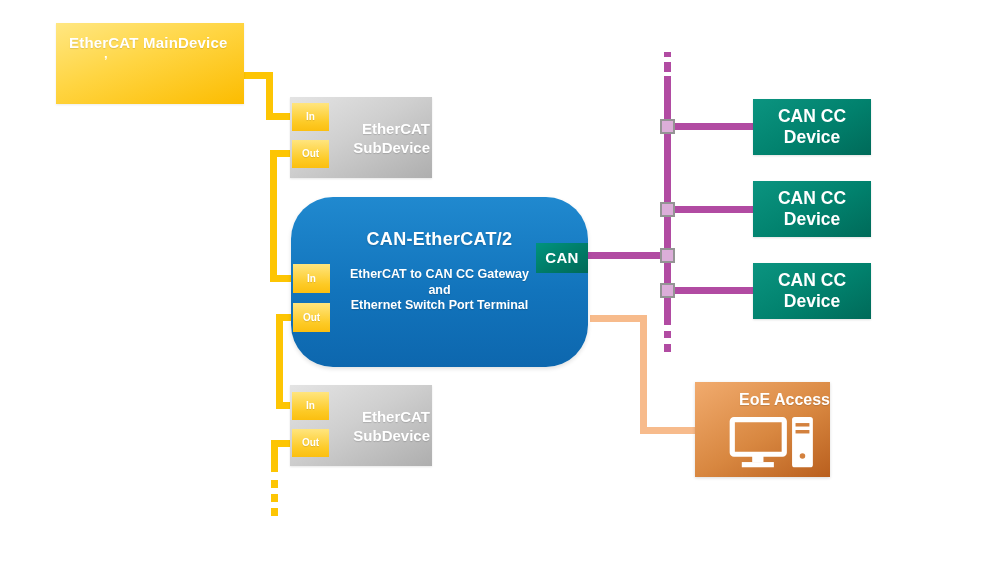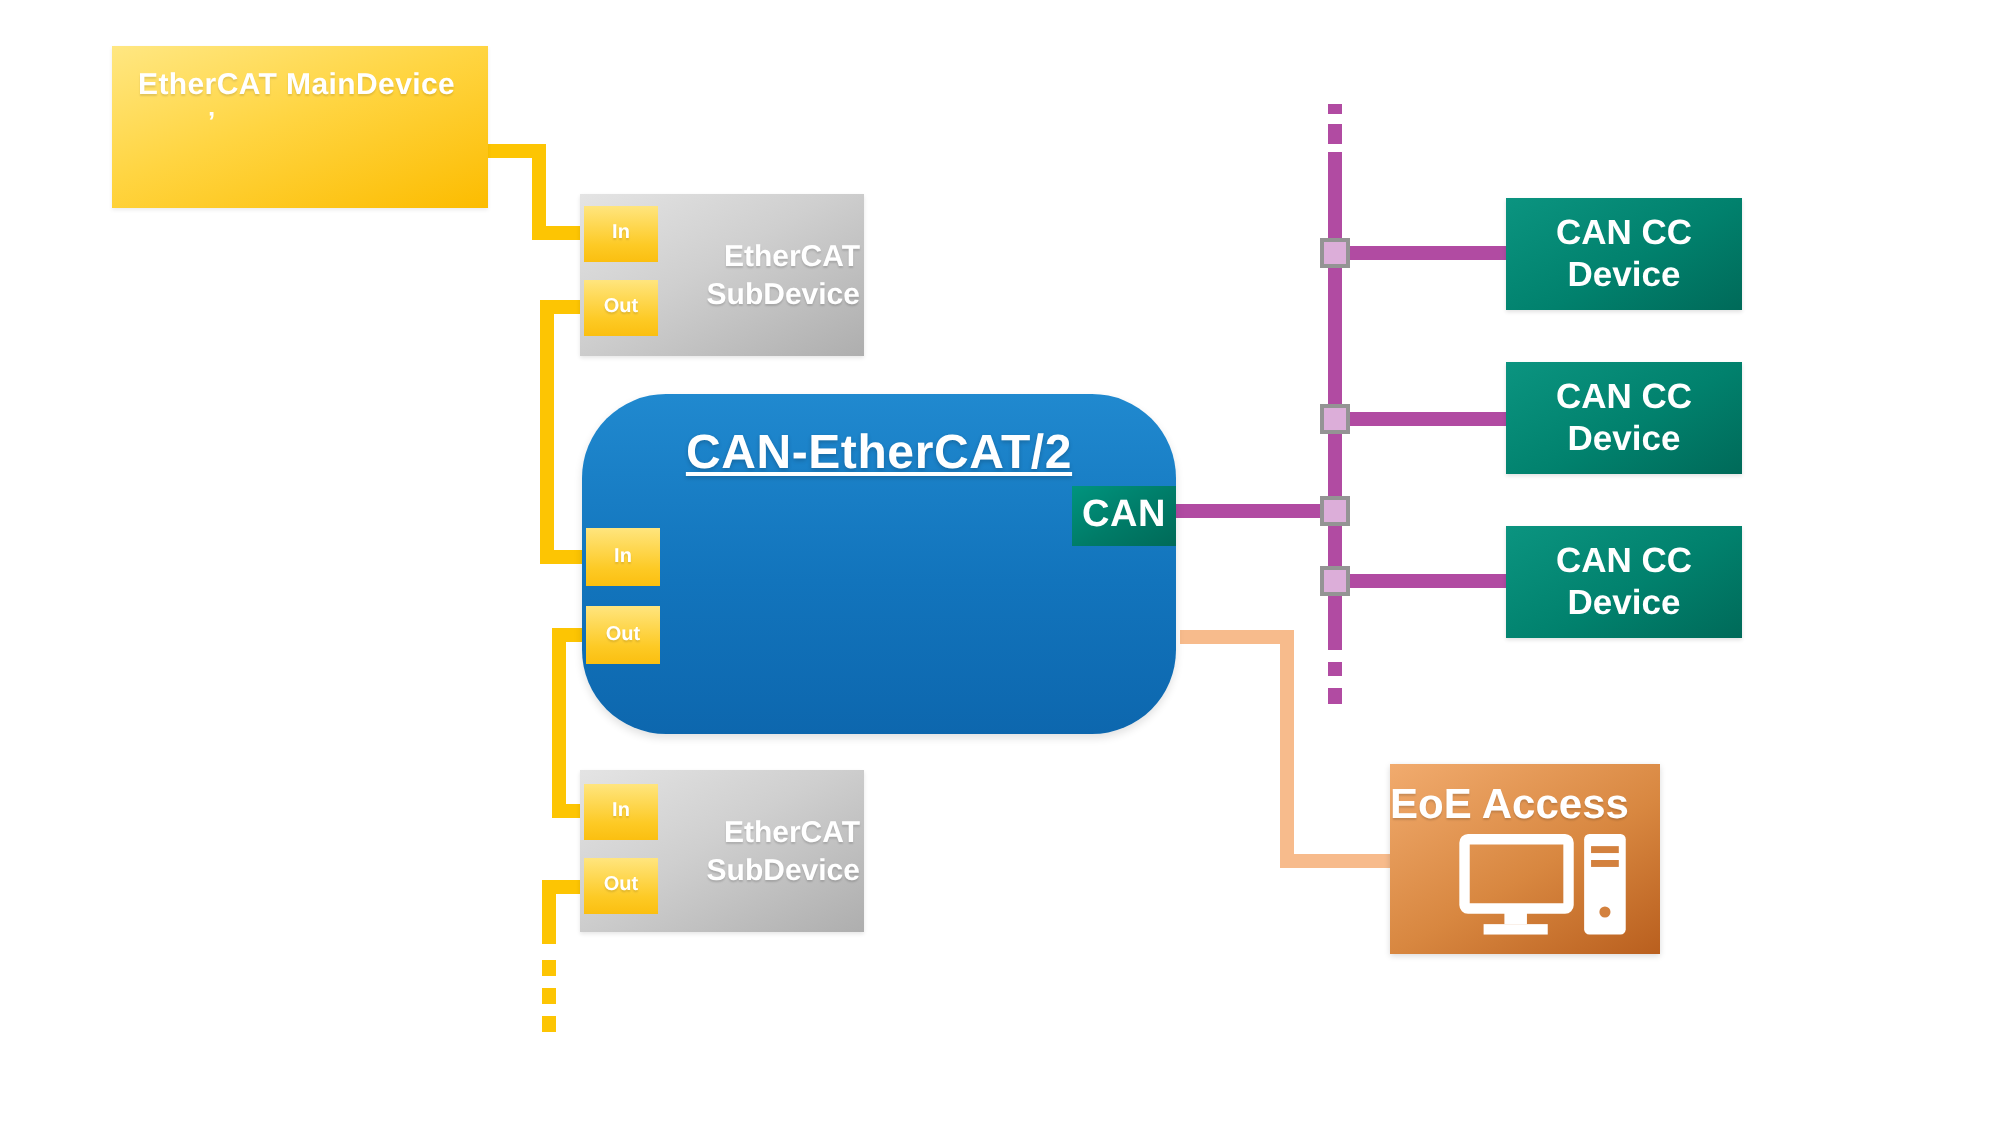--- a/index.html
+++ b/index.html
@@ -24,42 +24,42 @@
     text-align:right;font-size:15px;line-height:19px;text-shadow:0 1px 1px rgba(0,0,0,0.15);}
   .port{
     background:linear-gradient(180deg,#ffe57e 0%,#fdca25 70%,#fbbf10 100%);
     text-align:center;font-size:10px;line-height:28px;
     text-shadow:0 1px 1px rgba(0,0,0,0.12);
   }
   .gateway{
     background:linear-gradient(180deg,#2089cf 0%,#1274bc 55%,#0d67ae 100%);
     border-radius:42px;box-shadow:0 2px 4px rgba(0,0,0,0.12);
   }
-  .gateway .title{text-align:center;margin-top:16px;font-size:24px;letter-spacing:.3px;
-    text-shadow:0 1px 2px rgba(0,0,0,0.2);text-decoration:underline;}
+  .gateway .title{text-align:center;margin-top:32px;font-size:18px;letter-spacing:.3px;
+    text-shadow:0 1px 2px rgba(0,0,0,0.2);}
   .gateway .subtitle{margin-top:17px;text-align:center;font-size:12.5px;line-height:15.5px;
     text-shadow:0 1px 1px rgba(0,0,0,0.2);}
   .tab-can{
     background:linear-gradient(150deg,#00947e 0%,#007b67 55%,#006a58 100%);
-    text-align:center;font-size:19px;line-height:30px;letter-spacing:.3px;
+    text-align:center;font-size:15px;line-height:30px;letter-spacing:.3px;
   }
   .tab-eth{
     background:linear-gradient(150deg,#f6b271 0%,#e68a3d 60%,#d9752b 100%);
     text-align:center;font-size:19px;line-height:28px;
   }
   .can-device{
     background:linear-gradient(150deg,#0b9480 0%,#01816d 55%,#006a59 100%);
     display:flex;flex-direction:column;justify-content:center;text-align:center;
     font-size:17.5px;line-height:21px;box-shadow:0 1px 2px rgba(0,0,0,0.12);
   }
   .eoe{
     background:linear-gradient(150deg,#f1ab6e 0%,#d88740 55%,#b95f1e 100%);
     box-shadow:0 1px 3px rgba(0,0,0,0.15);
   }
-  .eoe .lbl{text-align:left;margin-top:9px;font-size:21px;text-shadow:0 1px 1px rgba(0,0,0,0.15);}
+  .eoe .lbl{text-align:right;margin-top:9px;font-size:16px;text-shadow:0 1px 1px rgba(0,0,0,0.15);}
   
   .wire-y{background:#fdc503;}
   .wire-p{background:#b14ba2;}
   .wire-o{background:#f7bb8c;}
   .connector{background:#dcaed9;border:2px solid #949494;width:15px;height:15px;}
 </style>
 </head>
 <body>
 
 <div class="canvas">
@@ -111,20 +111,25 @@
     <div class="lbl">
       <div>EtherCAT</div>
       <div>SubDevice</div>
     </div>
   </div>
   <div class="abs port" style="left:292px;top:103px;width:37px;height:28px;">In</div>
   <div class="abs port" style="left:292px;top:140px;width:37px;height:28px;">Out</div>
 
   <div class="abs gateway" style="left:291px;top:197px;width:297px;height:170px;">
     <div class="title">CAN-EtherCAT/2</div>
+    <div class="subtitle">
+      <div>EtherCAT to CAN CC Gateway</div>
+      <div>and</div>
+      <div>Ethernet Switch Port Terminal</div>
+    </div>
   </div>
   <div class="abs port" style="left:293px;top:264px;width:37px;height:29px;line-height:29px;">In</div>
   <div class="abs port" style="left:293px;top:303px;width:37px;height:29px;line-height:29px;">Out</div>
   <div class="abs tab-can" style="left:536px;top:243px;width:52px;height:30px;">CAN</div>
 
   <div class="abs subdevice" style="left:290px;top:385px;width:142px;height:81px;">
     <div class="lbl">
       <div>EtherCAT</div>
       <div>SubDevice</div>
     </div>

